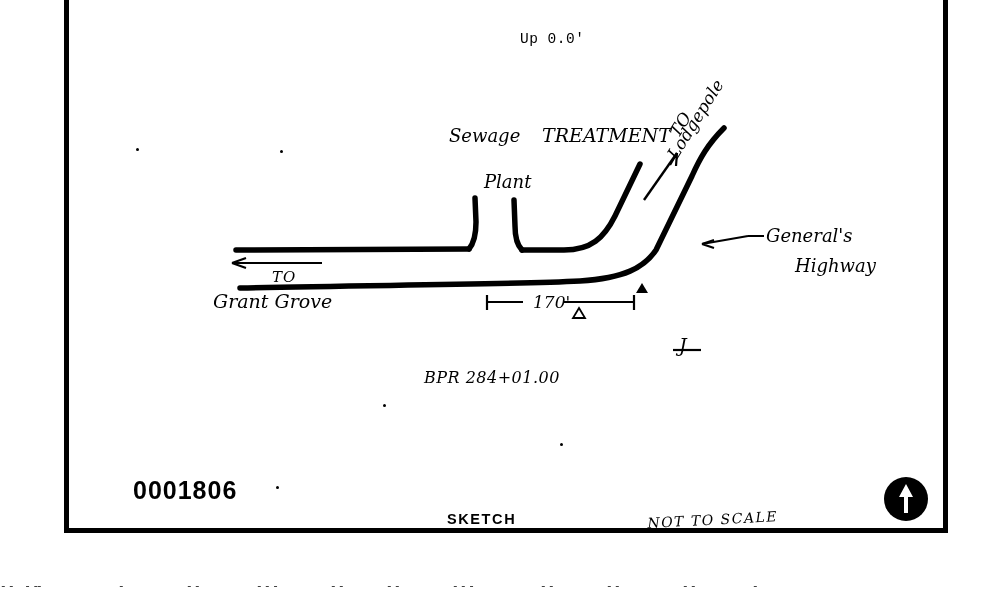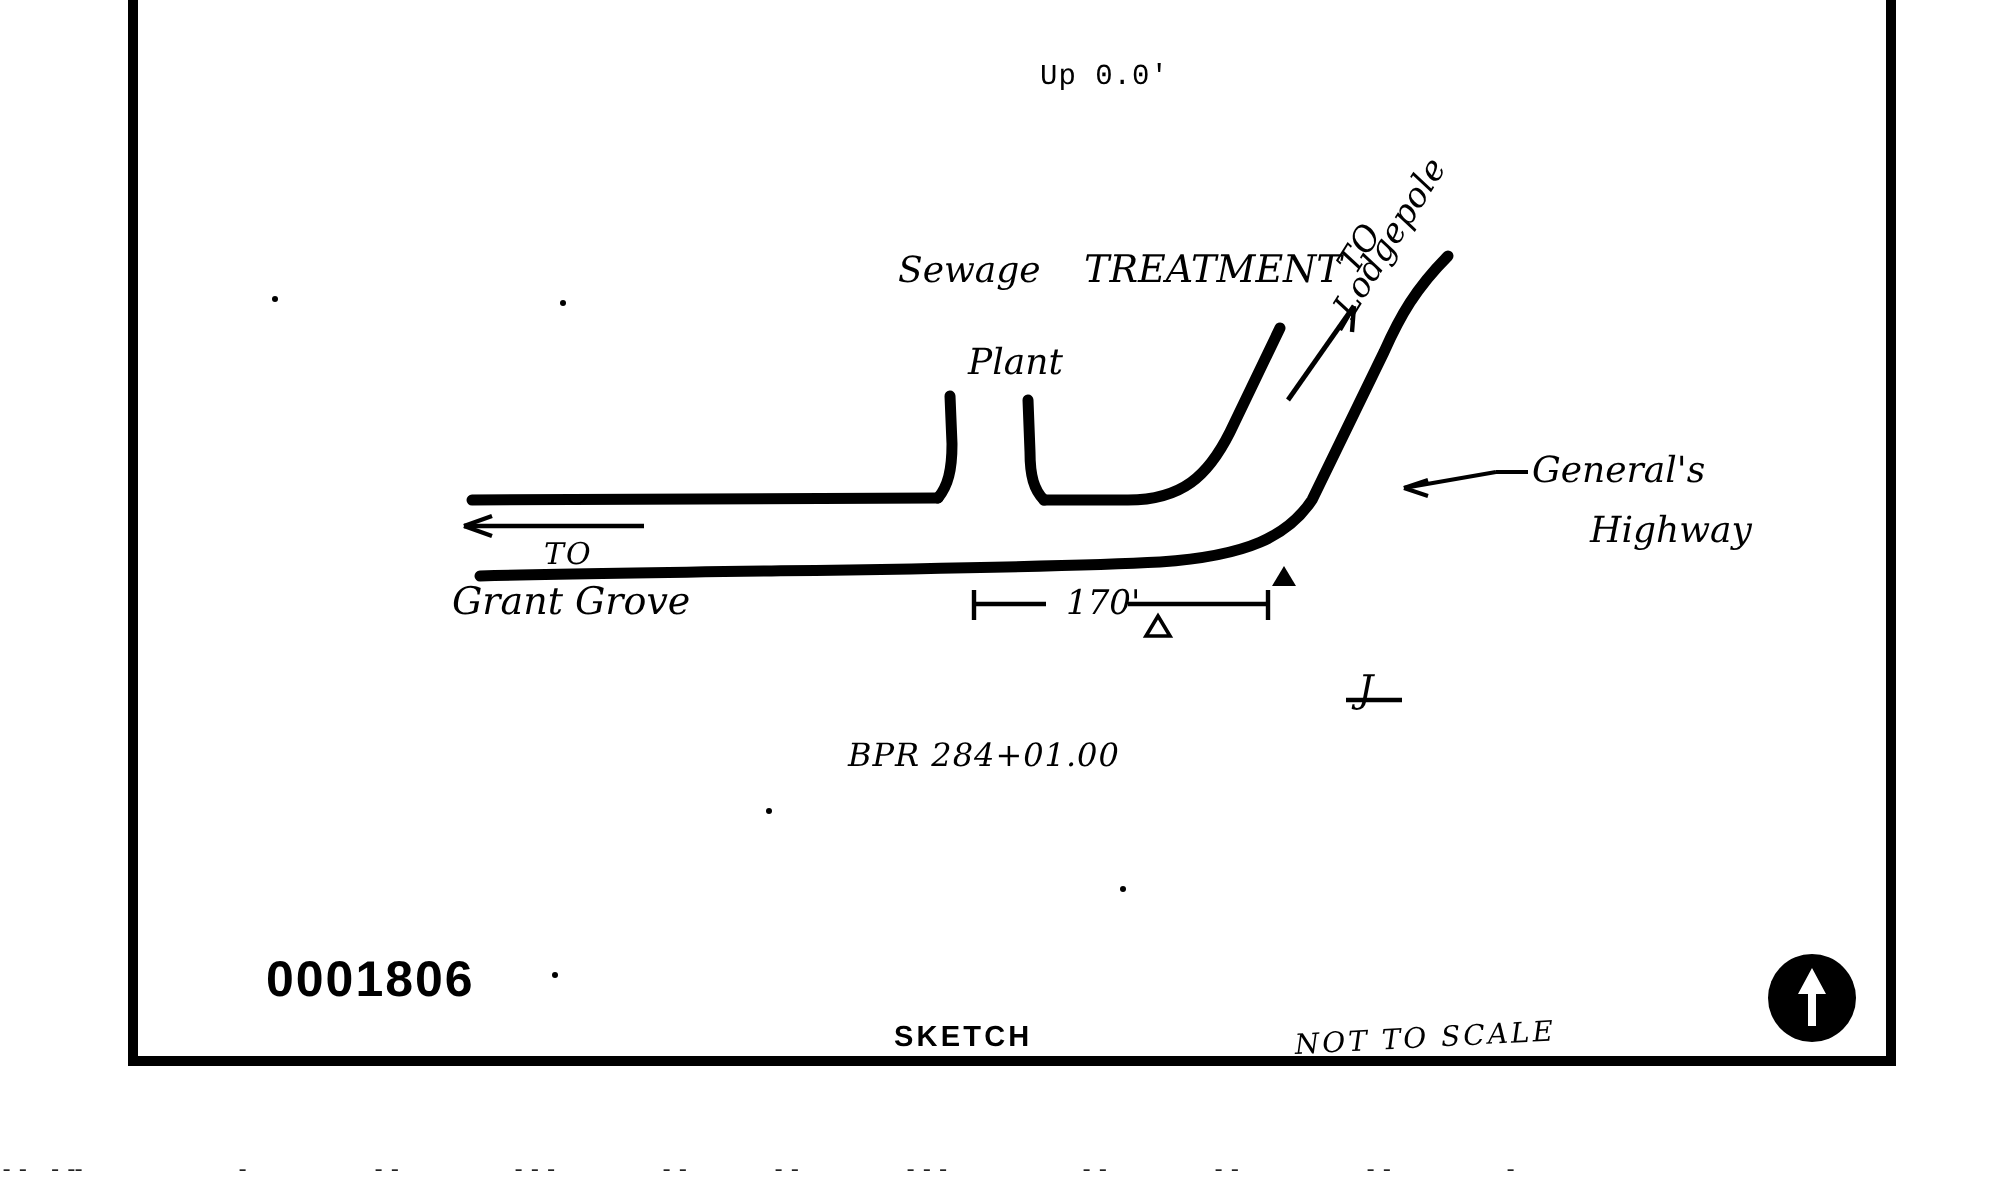--- a/index.html
+++ b/index.html
@@ -135,21 +135,21 @@
   }
   #lbl-lodgepole {
     left: 663px; top: 152px;
     font-size: 17px;
     transform: rotate(-58deg);
     transform-origin: left top;
   }
   #lbl-generals-1 { left: 766px; top: 225px; font-size: 18px; }
   #lbl-generals-2 { left: 795px; top: 255px; font-size: 18px; }
   #lbl-to-grant-1 { left: 272px; top: 268px; font-size: 15px; letter-spacing:1px; }
-  #lbl-to-grant-2 { left: 213px; top: 290px; font-size: 19px; margin-left: 13px; }
+  #lbl-to-grant-2 { left: 213px; top: 290px; font-size: 19px; }
   #lbl-170 { left: 533px; top: 292px; font-size: 17px; }
   #lbl-bpr { left: 424px; top: 368px; font-size: 16px; letter-spacing: 0.5px; }
   #lbl-not-to-scale {
     left: 647px; top: 515px;
     font-size: 14px;
     letter-spacing: 1.5px;
     transform: rotate(-3deg);
     transform-origin: left top;
     font-variant: small-caps;
   }

